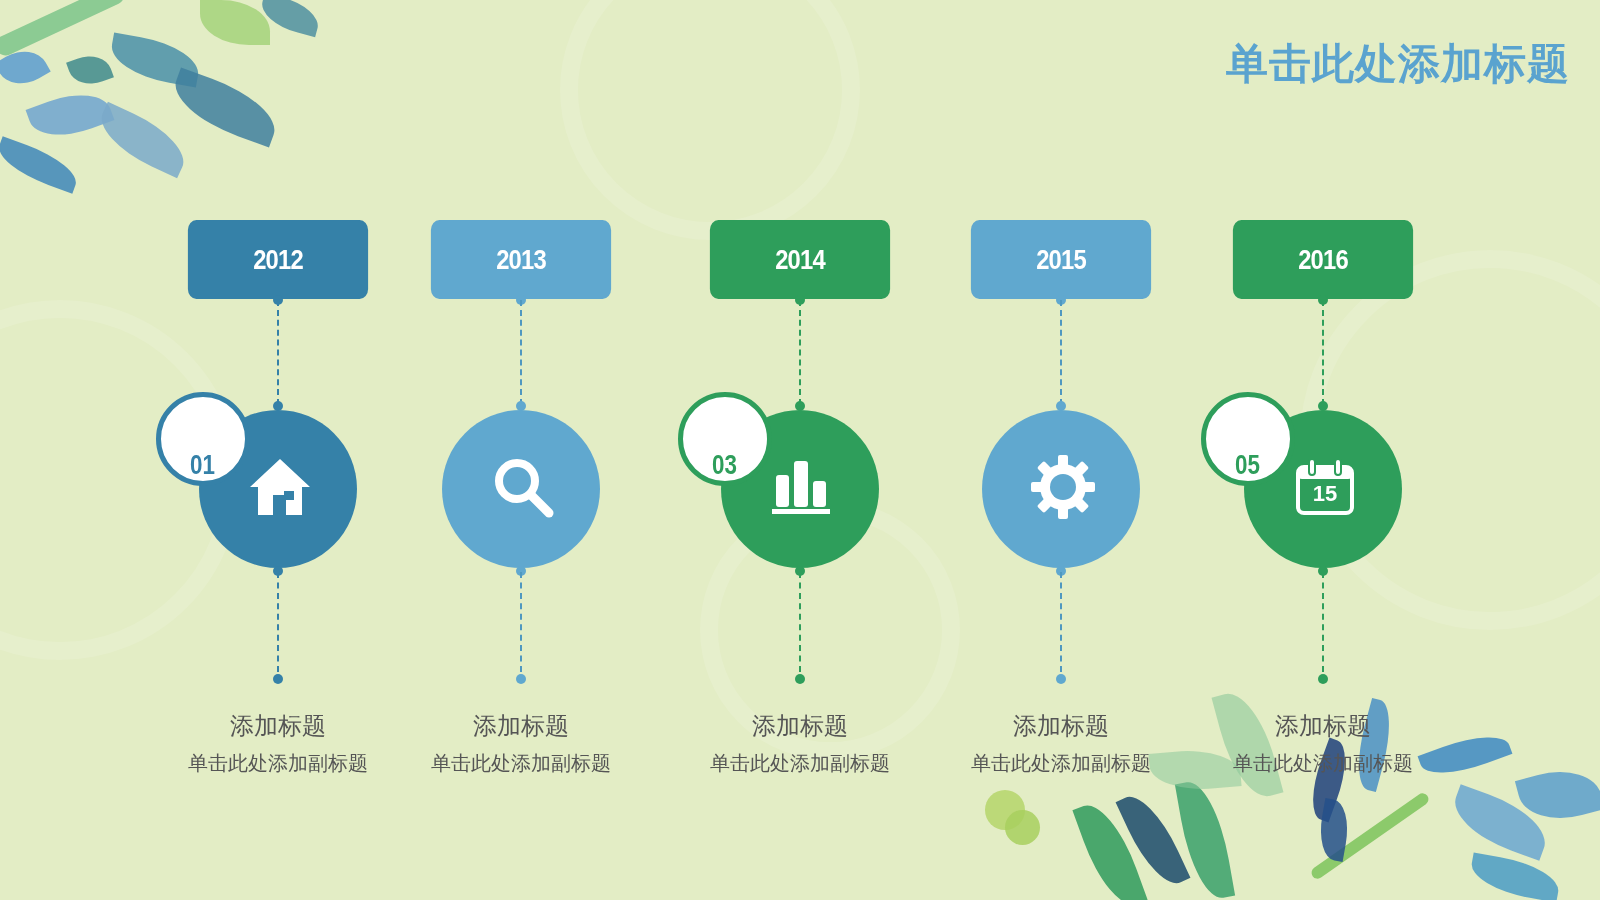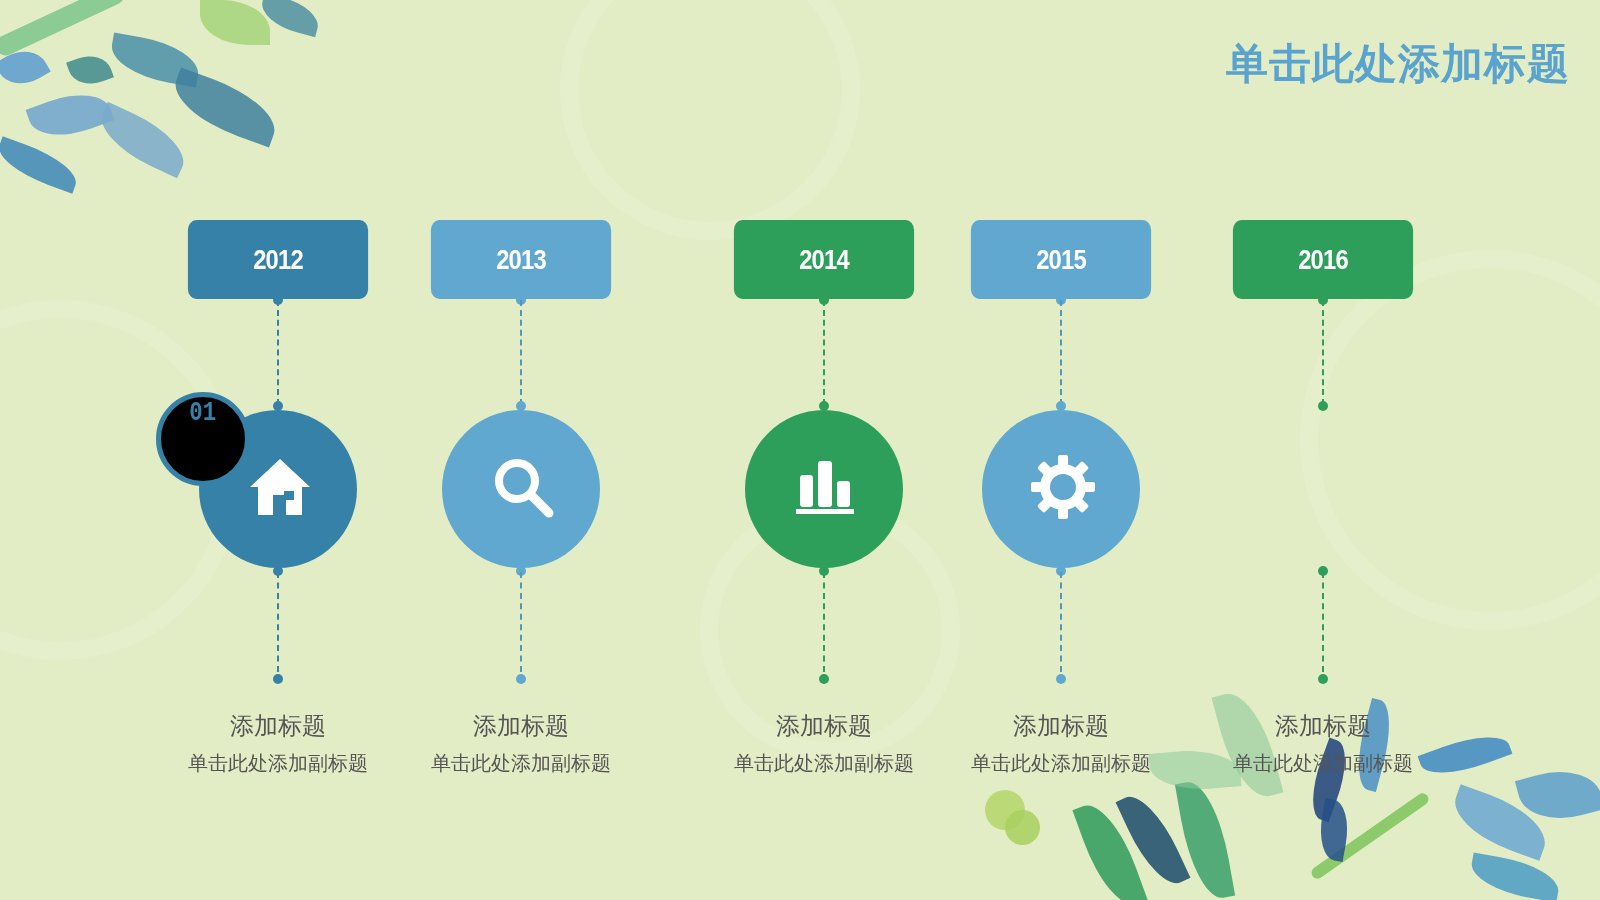--- a/index.html
+++ b/index.html
@@ -37,24 +37,24 @@
     left: 101px;
   }
   .big-circle {
     position: absolute; left: 27px; top: 410px;
     width: 158px; height: 158px; border-radius: 50%;
     display: flex; align-items: center; justify-content: center;
   }
   .num-circle {
     position: absolute; left: -16px; top: 392px;
     width: 94px; height: 94px; border-radius: 50%;
-    background: #000000; border: 5px solid;
-    display: flex; align-items: flex-start; justify-content: center;
+    background: #ffffff; border: 5px solid;
+    display: flex; align-items: flex-end; justify-content: center;
     font-size: 28px; font-weight: bold;
-    font-family: Liberation Mono, monospace;
+    font-family: Liberation Sans, sans-serif;
   }
   .num-circle span { display: inline-block; transform: scaleX(0.8); }
   .icon { position: relative; top: -2px; left: 2px; }
   .label {
     position: absolute; top: 710px; left: -20px; width: 252px;
     text-align: center; color: #555; font-size: 24px;
   }
   .sublabel {
     position: absolute; top: 750px; left: -20px; width: 252px;
     text-align: center; color: #555; font-size: 20px;
@@ -139,35 +139,38 @@
       <line x1="40" y1="40" x2="58" y2="58" stroke="#fff" stroke-width="9" stroke-linecap="round"></line>
     </svg>
   </div>
   <div class="dot" style="top:566px;background:#60a8cf;"></div>
   <div class="dash" style="top:572px;height:100px;border-color:#4f98c0;"></div>
   <div class="dot" style="top:674px;background:#60a8cf;"></div>
   <div class="label">添加标题</div>
   <div class="sublabel">单击此处添加副标题</div>
 </div>
 
-<div class="step" style="left:718px;">
+<div class="step" style="left:694px;">
   <div class="year-box" style="background:#2e9e5b;">
       <span>2014</span>
     </div>
   <div class="dot" style="top:295px;background:#2e9e5b;"></div>
   <div class="dash" style="top:300px;height:105px;border-color:#2e9e5b;"></div>
   <div class="dot" style="top:401px;background:#2e9e5b;"></div>
   <div class="big-circle" style="background:#2e9e5b;">
     <svg class="icon" width="60" height="56" viewBox="0 0 60 56">
       <rect x="4" y="16" width="13" height="32" rx="3" fill="#fff"></rect>
       <rect x="22" y="2" width="14" height="46" rx="3" fill="#fff"></rect>
       <rect x="41" y="22" width="13" height="26" rx="3" fill="#fff"></rect>
       <rect x="0" y="50" width="58" height="5" fill="#fff"></rect>
     </svg>
   </div>
+  <div class="num-circle" style="border-color:#2e9e5b;color:#2e9e5b;">
+      <span>03</span>
+    </div>
   <div class="dot" style="top:566px;background:#2e9e5b;"></div>
   <div class="dash" style="top:572px;height:100px;border-color:#2e9e5b;"></div>
   <div class="dot" style="top:674px;background:#2e9e5b;"></div>
   <div class="label">添加标题</div>
   <div class="sublabel">单击此处添加副标题</div>
 </div>
 
 <div class="step" style="left:955px;">
   <div class="year-box" style="background:#60a8cf;">
       <span>2015</span>
@@ -198,18 +201,32 @@
   <div class="sublabel">单击此处添加副标题</div>
 </div>
 
 <div class="step" style="left:1217px;">
   <div class="year-box" style="background:#2e9e5b;">
       <span>2016</span>
     </div>
   <div class="dot" style="top:295px;background:#2e9e5b;"></div>
   <div class="dash" style="top:300px;height:105px;border-color:#2e9e5b;"></div>
   <div class="dot" style="top:401px;background:#2e9e5b;"></div>
+  <div class="big-circle" style="background:#2e9e5b;">
+    <div class="icon" style="position:relative;width:58px;height:56px;">
+      <svg width="58" height="56" viewBox="0 0 58 56" style="position:absolute;left:0;top:0;">
+        <rect x="2" y="8" width="54" height="46" rx="6" fill="none" stroke="#fff" stroke-width="4"></rect>
+        <rect x="2" y="8" width="54" height="12" rx="4" fill="#fff"></rect>
+        <rect x="13" y="0" width="6" height="16" rx="3" fill="#fff" stroke="#2e9e5b" stroke-width="2"></rect>
+        <rect x="39" y="0" width="6" height="16" rx="3" fill="#fff" stroke="#2e9e5b" stroke-width="2"></rect>
+      </svg>
+      <span style="position:absolute;left:0;top:22px;width:58px;text-align:center;color:#fff;font-weight:bold;font-size:22px;font-family:'Liberation Sans',sans-serif;">15</span>
+    </div>
+  </div>
+  <div class="num-circle" style="border-color:#2e9e5b;color:#2e9e5b;">
+      <span>05</span>
+    </div>
   <div class="dot" style="top:566px;background:#2e9e5b;"></div>
   <div class="dash" style="top:572px;height:100px;border-color:#2e9e5b;"></div>
   <div class="dot" style="top:674px;background:#2e9e5b;"></div>
   <div class="label">添加标题</div>
   <div class="sublabel">单击此处添加副标题</div>
 </div>
 
 </body></html>

